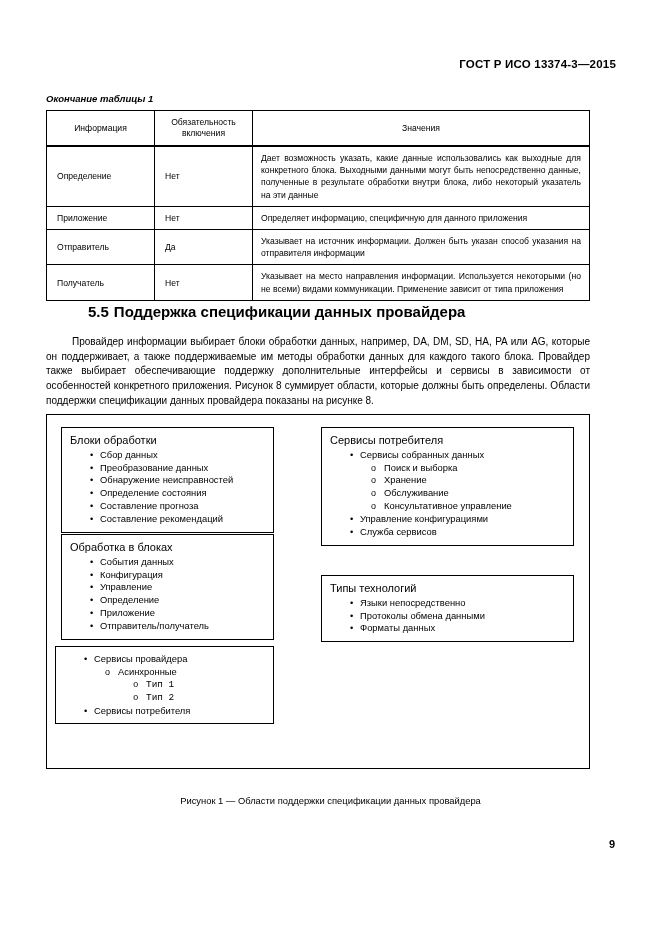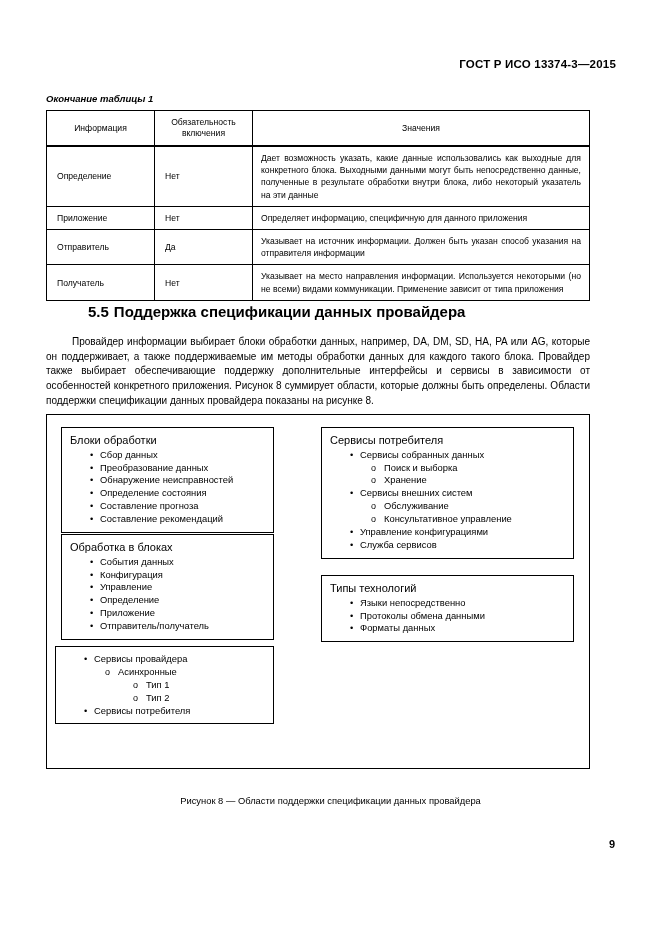--- a/index.html
+++ b/index.html
@@ -130,21 +130,21 @@
     padding: 0;
   }
   .fig-list li {
     font-size: 9.4px;
     line-height: 1.37;
     white-space: nowrap;
     position: relative;
   }
   .lvl1 { padding-left: 30px; }
   .lvl2 { padding-left: 54px; }
-  .lvl3 { padding-left: 82px; }
+  .lvl3 { padding-left: 82px; font-family: Liberation Mono, monospace; }
   .lvl1::before {
     content: "\2022";
     position: absolute;
     left: 20px;
   }
   .lvl2::before {
     content: "o";
     position: absolute;
     left: 41px;
     font-size: 9px;
@@ -269,36 +269,35 @@
         <li class="lvl1">Сервисы потребителя</li>
       </ul>
     </div>
 
     <div class="fig-box" id="box-consumer-services">
       <div class="fig-title">Сервисы потребителя</div>
       <ul class="fig-list">
         <li class="lvl1">Сервисы собранных данных</li>
         <li class="lvl2">Поиск и выборка</li>
         <li class="lvl2">Хранение</li>
-        <li class="lvl1">Сервисы внешних систем</li>
         <li class="lvl2">Обслуживание</li>
         <li class="lvl2">Консультативное управление</li>
         <li class="lvl1">Управление конфигурациями</li>
         <li class="lvl1">Служба сервисов</li>
       </ul>
     </div>
 
     <div class="fig-box" id="box-technology-types">
       <div class="fig-title">Типы технологий</div>
       <ul class="fig-list">
         <li class="lvl1">Языки непосредственно</li>
         <li class="lvl1">Протоколы обмена данными</li>
         <li class="lvl1">Форматы данных</li>
       </ul>
     </div>
 
   </div>
 
-  <div class="fig-caption">Рисунок 8 — Области поддержки спецификации данных провайдера</div>
+  <div class="fig-caption">Рисунок 1 — Области поддержки спецификации данных провайдера</div>
 
   <div class="page-number">9</div>
 
 </div>
 
 </body></html>

